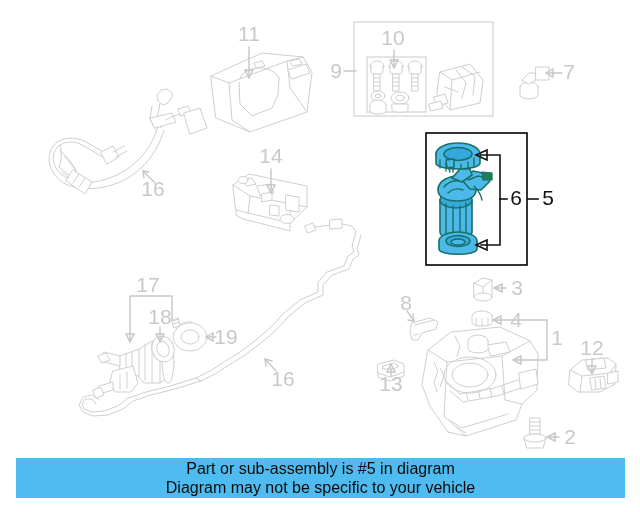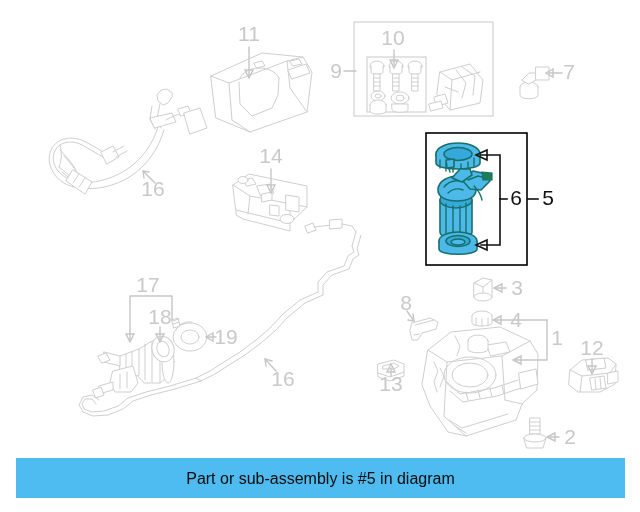--- a/index.html
+++ b/index.html
@@ -428,15 +428,16 @@
       <text class="num-dark" x="516" y="199" text-anchor="middle">6</text>
 
       <path class="leader-dark" d="M538,199 L528,199"></path>
       <text class="num-dark" x="548" y="199" text-anchor="middle">5</text>
     </g>
 
   </svg>
 
   <div id="footer-banner">
     <div class="banner-line">Part or sub-assembly is #5 in diagram</div>
+    <div class="banner-line">Diagram may not be specific to your vehicle</div>
   </div>
 
 </div>
 
 </body></html>

